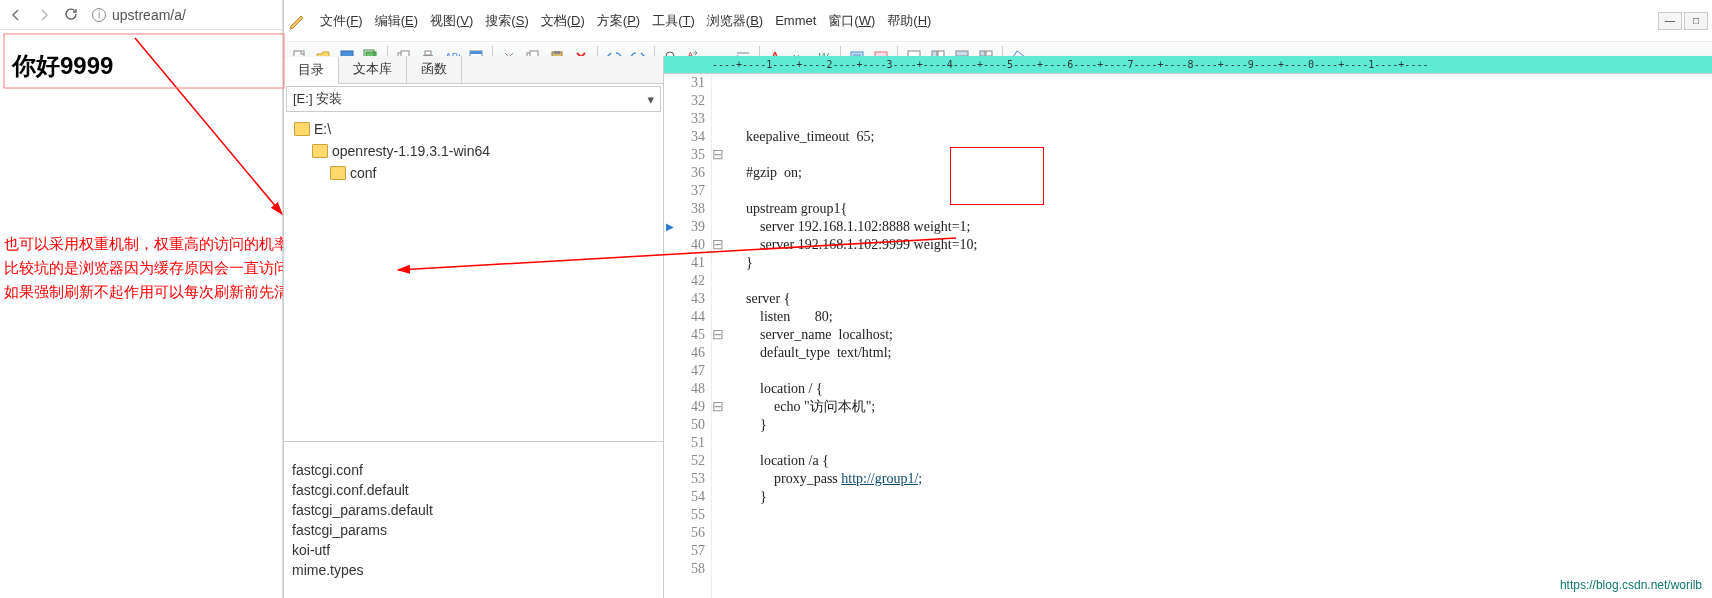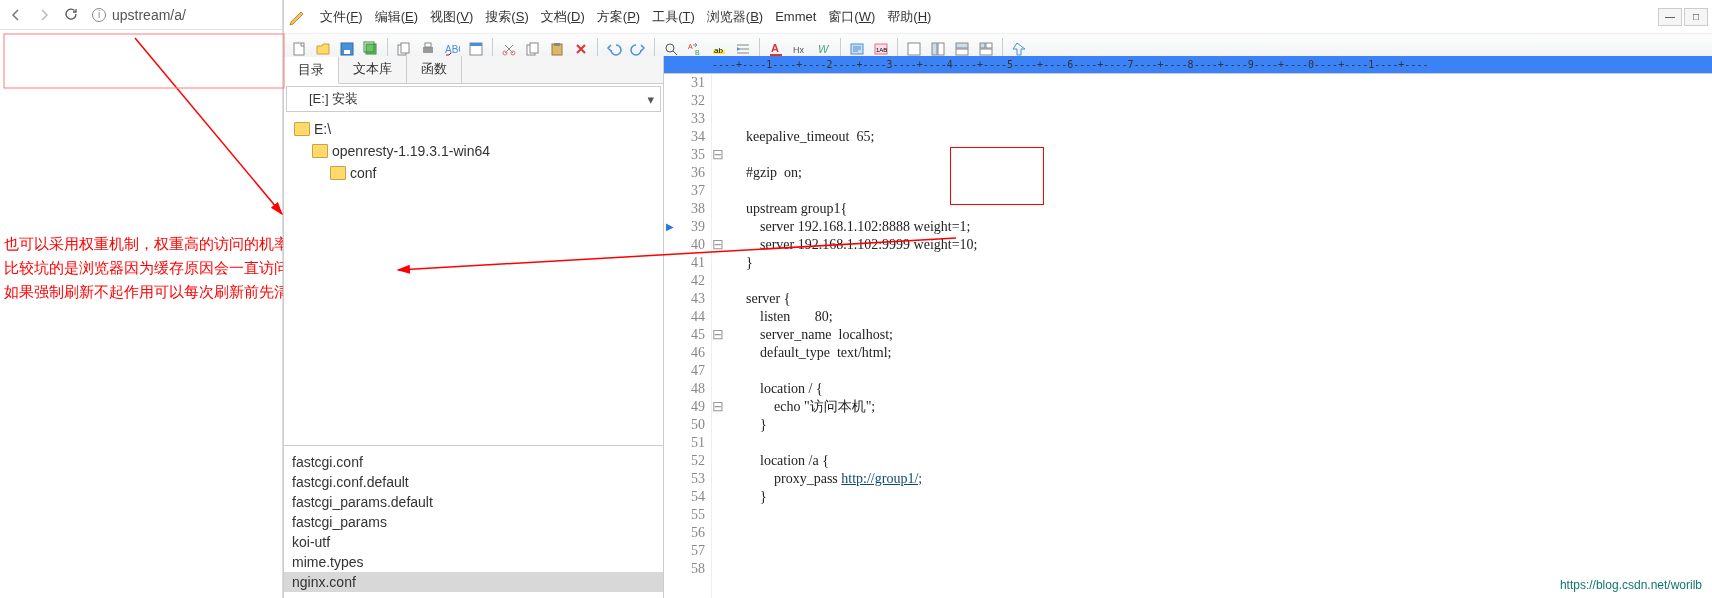--- a/index.html
+++ b/index.html
@@ -15,51 +15,51 @@
   .page-body { padding: 20px 12px; }
   .page-text { font-size: 24px; font-weight: 700; color:#000; }
 
   
   .annotation { position:absolute; left:4px; top:232px; color:#ff0000; font-size:15px; line-height:24px; white-space:pre; }
 
   
   .editor-pane { position:absolute; left:283px; top:0; right:0; height:598px; background:#fff; border-left:1px solid #ccc; }
 
   
-  .menubar { height:34px; background:#fff; display:flex; align-items:center; padding:0 4px; gap:2px; border-bottom:1px solid #eee; }
+  .menubar { height:42px; background:#fff; display:flex; align-items:center; padding:0 4px; gap:2px; border-bottom:1px solid #eee; }
   .pencil-icon { width:20px;height:20px;margin-right:4px; }
   .menu-item { padding:2px 6px; font-size:13px; color:#333; cursor:default; }
   .menu-item u { text-decoration: underline; }
   .win-btns { margin-left:auto; display:flex; gap:2px; }
   .win-btn { width:24px;height:18px;border:1px solid #ccc;background:#f5f5f5;display:flex;align-items:center;justify-content:center;font-size:10px; }
 
   
   .toolbar { height:30px; background:linear-gradient(#fdfdfd,#eef0f2); border-bottom:1px solid #ccc; display:flex; align-items:center; padding:0 4px; gap:2px; }
   .tb-btn { width:22px;height:22px;display:flex;align-items:center;justify-content:center;border:1px solid transparent;border-radius:2px; }
   .tb-sep { width:1px;height:22px;background:#ccc;margin:0 3px; }
   .tb-btn svg{display:block;}
 
   
   .sidebar { position:absolute; left:0; top:56px; width:380px; bottom:0; border-right:1px solid #ccc; display:flex; flex-direction:column; }
   .tabs-row { height:28px; display:flex; border-bottom:1px solid #ccc; background:#f5f5f5; }
   .side-tab { padding:4px 14px; border-right:1px solid #ccc; background:#f5f5f5; font-size:13px; }
   .side-tab.active { background:#fff; border-bottom:1px solid #fff; position:relative; top:1px; }
-  .combo { height:26px; border:1px solid #ccc; margin:2px; display:flex; align-items:center; padding:0 22px; font-size:13px; background:#fff; position:relative;}
+  .combo { height:26px; border:1px solid #ccc; margin:2px; display:flex; align-items:center; padding:0 6px; font-size:13px; background:#fff; position:relative;}
   .combo::after{content:"▾";position:absolute;right:6px;color:#555;}
   .tree { padding:4px 6px; font-size:14px; line-height:20px; }
   .tree-item { display:flex; align-items:center; gap:4px; padding:1px 0; }
   .folder { width:16px;height:14px;background:#ffd96b;border:1px solid #caa33a;border-radius:1px; display:inline-block;}
-  .file-list { border-top:1px solid #ccc; overflow-y:auto; font-size:14px; padding:6px 0; flex:0 0 auto; }
+  .file-list { border-top:1px solid #ccc; overflow-y:auto; font-size:14px; padding:18px 0; flex:0 0 auto; }
   .file-item { padding:2px 8px; }
   .file-item.selected { background:#d8d8d8; }
   .tree-fill{flex:1;}
 
   
   .code-area { position:absolute; left:380px; top:56px; right:0; bottom:0; display:flex; flex-direction:column; }
-  .ruler { height:18px; background:#3b82f6; border-bottom:1px solid #ccc; font-family:monospace; font-size:10px; white-space:nowrap; overflow:hidden; color:#333; padding-left:48px; display:flex; align-items:center; }
+  .ruler { height:18px; background:#5eead4; border-bottom:1px solid #ccc; font-family:monospace; font-size:10px; white-space:nowrap; overflow:hidden; color:#333; padding-left:48px; display:flex; align-items:center; }
   .code-body { flex:1; display:flex; font-family:Liberation Serif, serif; font-size:14px; line-height:18px; white-space:pre; overflow:hidden; position:relative;}
   .gutter { width:48px; text-align:right; padding-right:6px; color:#888; background:#fff; border-right:1px solid #eee; }
   .fold-col { width:16px; color:#999; }
   .code-text { flex:1; padding-left:4px; color:#222; position:relative;}
   .code-text a{color:#0c4a6e;text-decoration:underline;}
   .hl-box { position:absolute; border:1px solid #ff0000; }
   .cur-line-mark{position:absolute;left:-66px;color:#2b7bd6;font-size:10px;}
 
   
   .overlay-svg { position:absolute; left:0; top:0; width:1712px; height:598px; pointer-events:none; }
@@ -83,20 +83,23 @@
     </span>
     <span class="refresh">
       <svg width="14" height="14" viewBox="0 0 14 14">
           <path d="M12 7a5 5 0 1 1-1.5-3.5M12 2v3h-3" stroke="#555" stroke-width="1.3" fill="none"></path>
         </svg>
     </span>
     <span class="addr">
       <span class="info-icon">i</span>
       <span>upstream/a/</span>
     </span>
+  </div>
+  <div class="page-body">
+    <div class="page-text">你好9999</div>
   </div>
 </div>
 
 <div class="annotation"><span>也可以采用权重机制，权重高的访问的机率大。</span>
 <span>比较坑的是浏览器因为缓存原因会一直访问其中一组地址，</span>
 <span>如果强制刷新不起作用可以每次刷新前先清除下。</span></div>
 
 <div class="editor-pane">
 
   <div class="menubar">
@@ -312,21 +315,20 @@
         </div>
       </div>
     <div class="tree-fill"></div>
     <div class="file-list" id="filelist">
         <div class="file-item">fastcgi.conf</div>
         <div class="file-item">fastcgi.conf.default</div>
         <div class="file-item">fastcgi_params.default</div>
         <div class="file-item">fastcgi_params</div>
         <div class="file-item">koi-utf</div>
         <div class="file-item">mime.types</div>
-        <div class="file-item selected">nginx.conf</div>
       </div>
   </div>
 
   <div class="code-area">
     <div class="ruler">
       <span>----+----1----+----2----+----3----+----4----+----5----+----6----+----7----+----8----+----9----+----0----+----1----+----</span>
     </div>
     <div class="code-body">
       <div class="gutter" id="gutter">31
 32

